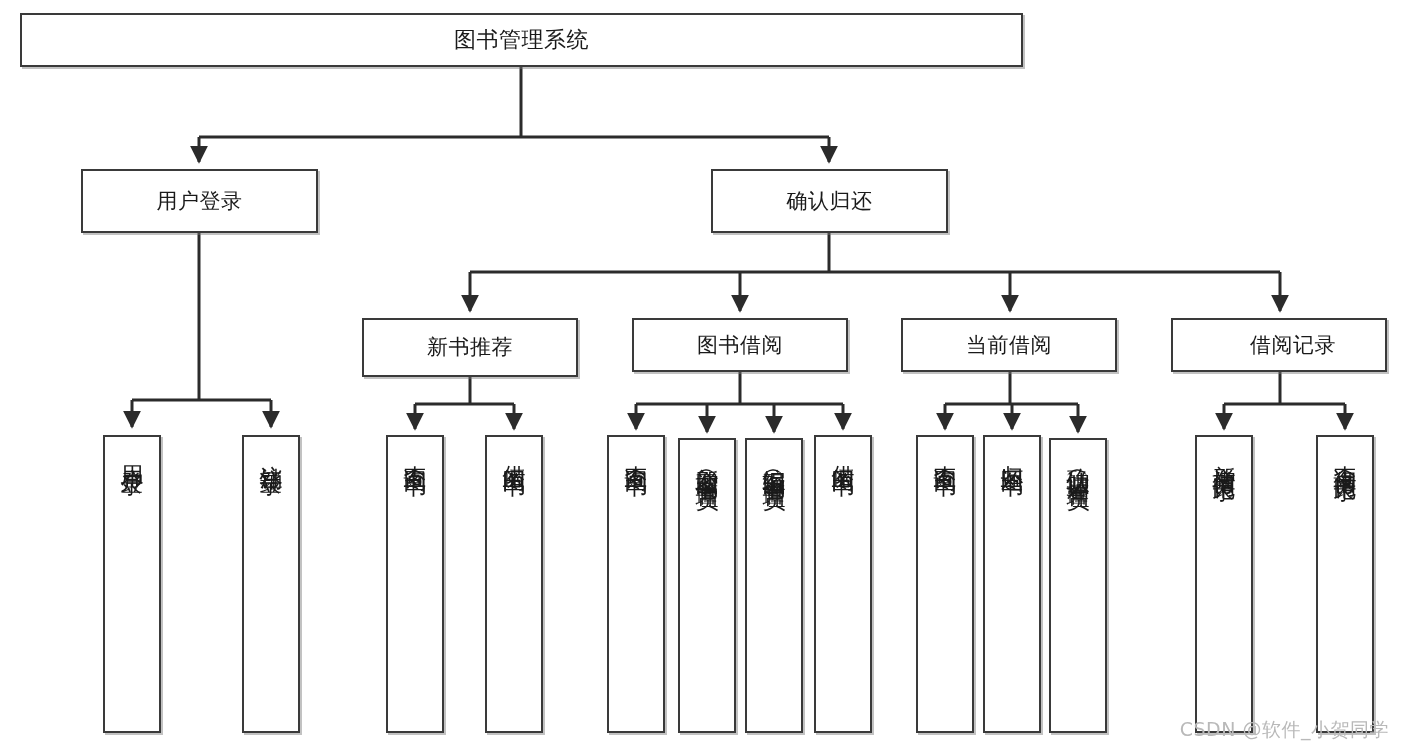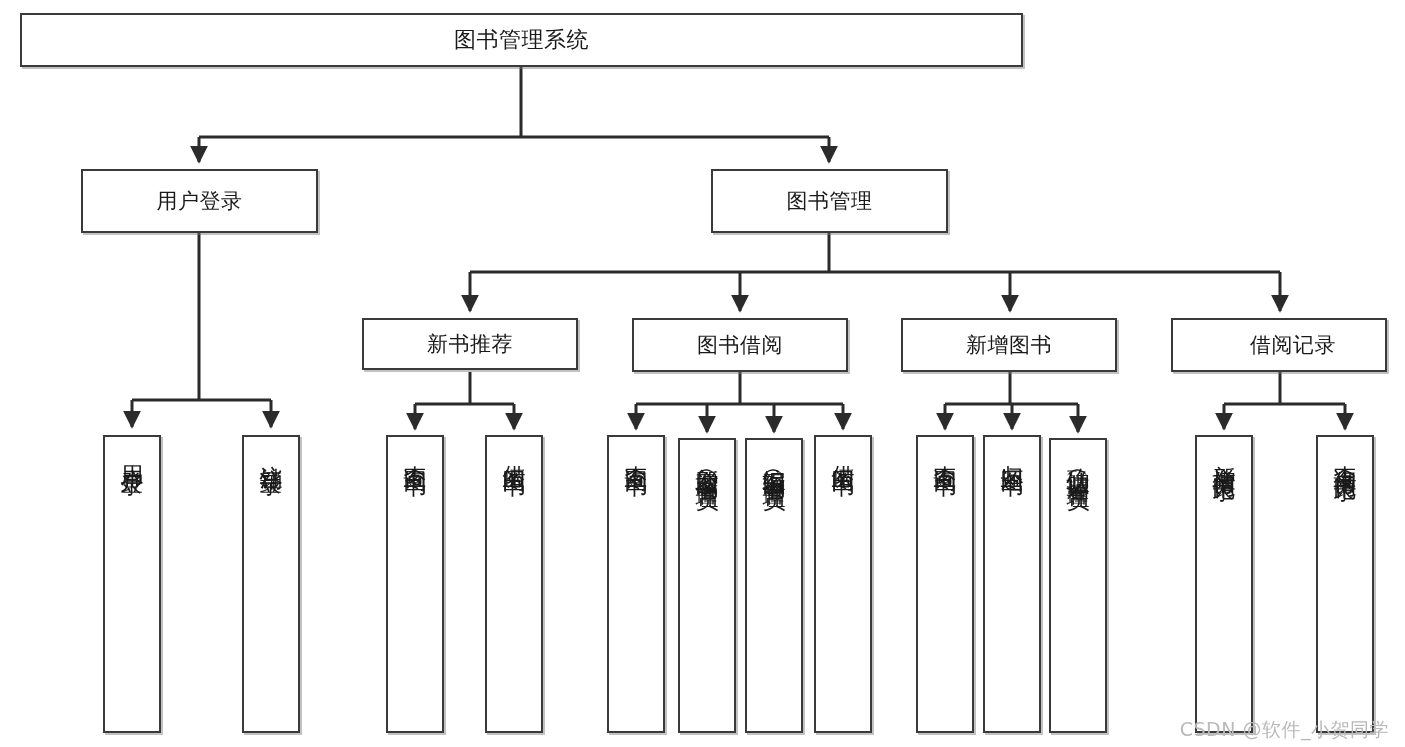--- a/index.html
+++ b/index.html
@@ -128,31 +128,31 @@
   </svg>
 
   <div class="node horiz root" style="left:20px; top:13px; width:1003px; height:54px;">
     <span class="lbl">图书管理系统</span>
   </div>
 
   <div class="node horiz" style="left:81px; top:169px; width:237px; height:64px;">
     <span class="lbl">用户登录</span>
   </div>
   <div class="node horiz" style="left:711px; top:169px; width:237px; height:64px;">
-    <span class="lbl">图书管理</span>
-  </div>
-
-  <div class="node horiz" style="left:362px; top:318px; width:216px; height:52px;">
+    <span class="lbl">确认归还</span>
+  </div>
+
+  <div class="node horiz" style="left:362px; top:318px; width:216px; height:59px;">
     <span class="lbl">新书推荐</span>
   </div>
   <div class="node horiz" style="left:632px; top:318px; width:216px; height:54px;">
     <span class="lbl">图书借阅</span>
   </div>
   <div class="node horiz" style="left:901px; top:318px; width:216px; height:54px;">
-    <span class="lbl">新增图书</span>
+    <span class="lbl">当前借阅</span>
   </div>
   <div class="node horiz" style="left:1171px; top:318px; width:216px; height:54px;padding-left:28px;">
     <span class="lbl">借阅记录</span>
   </div>
 
   <div class="node vert" style="left:103px; top:435px; width:58px; height:298px;">
     <span class="lbl">用户登录</span>
   </div>
   <div class="node vert" style="left:242px; top:435px; width:58px; height:298px;">
     <span class="lbl">注销登录</span>

